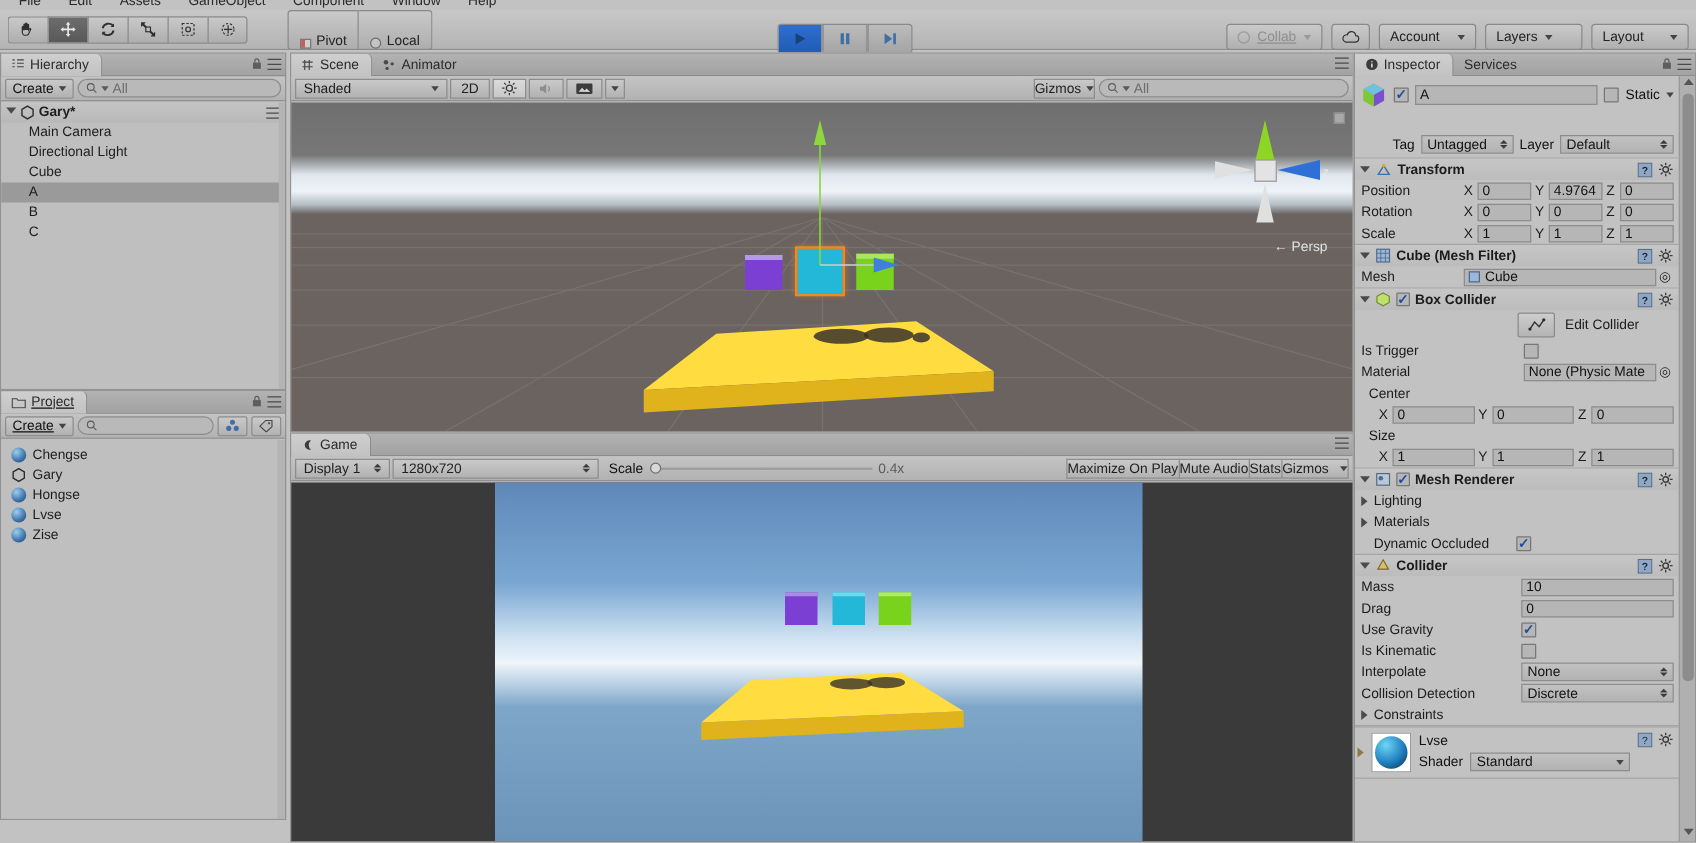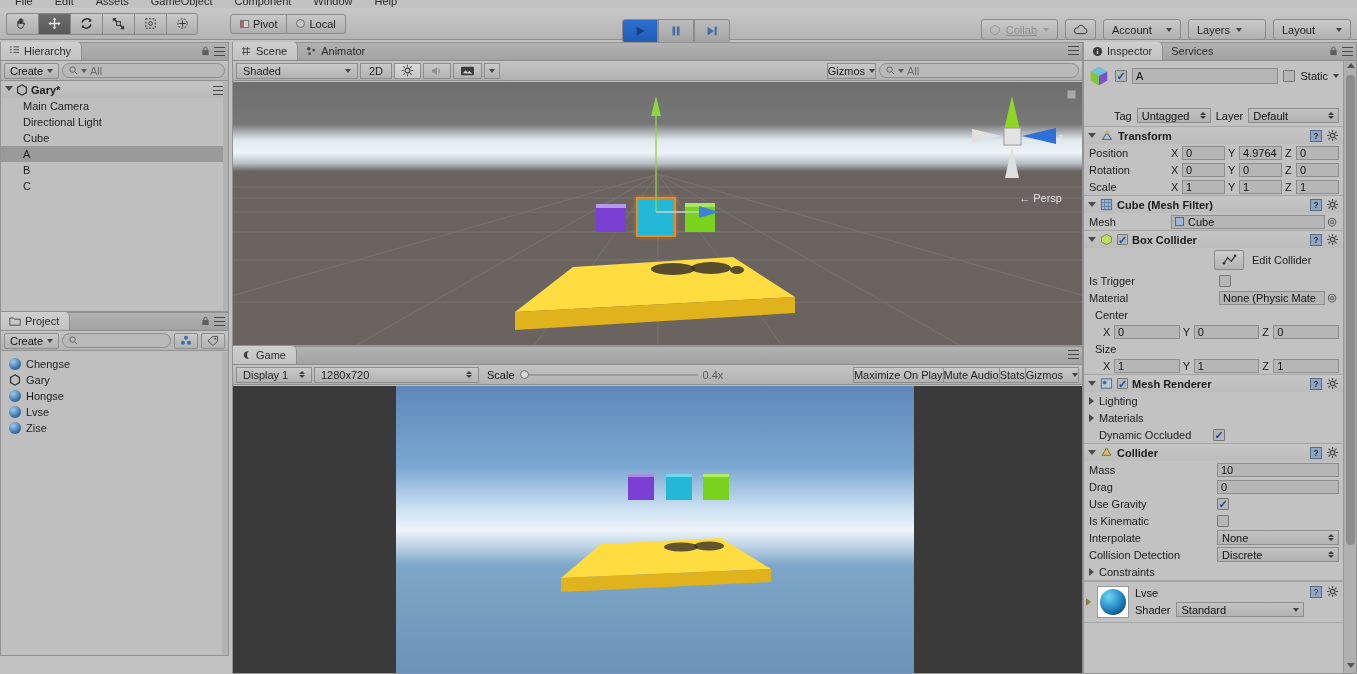--- a/index.html
+++ b/index.html
@@ -17,43 +17,43 @@
     background:linear-gradient(#c8c8c8,#b4b4b4); border-bottom:1px solid #8e8e8e;
     display:flex; align-items:center; }
   .tgroup{ display:flex; align-items:center; }
   .tbtn{ width:32px; height:22px; background:linear-gradient(#c9c9c9,#aeaeae);
     border:1px solid #8a8a8a; border-right:none; display:flex; align-items:center; justify-content:center; }
   .tbtn:first-child{ border-top-left-radius:3px; border-bottom-left-radius:3px; }
   .tbtn:last-child{ border-right:1px solid #8a8a8a; border-top-right-radius:3px; border-bottom-right-radius:3px; }
   .tbtn.on{ background:linear-gradient(#6d6d6d,#585858); }
   .tbtn svg{ display:block; }
 
-  .pbtn{ height:20px; padding:0 9px; background:linear-gradient(#c9c9c9,#aeaeae);
-    border:1px solid #8a8a8a; display:flex; align-items:center; gap:4px; font-size:11px; color:#222;}
+  .pbtn{ height:32px; padding:0 9px; background:linear-gradient(#c9c9c9,#aeaeae);
+    border:1px solid #8a8a8a; display:flex; align-items:flex-end; gap:4px; font-size:11px; color:#222;}
   .pbtn.l{ border-top-left-radius:3px; border-bottom-left-radius:3px;}
   .pbtn.r{ border-top-right-radius:3px; border-bottom-right-radius:3px; border-left:none;}
 
   .playgroup{ position:absolute; left:622px; top:11px; display:flex; }
   .playbtn{ width:36px; height:24px; background:linear-gradient(#bcbcbc,#a4a4a4);
      border:1px solid #8a8a8a; display:flex; align-items:center; justify-content:center;}
   .playbtn.active{ background:linear-gradient(#2d6fd0,#1f5cb5); }
   .playbtn.first{border-top-left-radius:3px;border-bottom-left-radius:3px;}
   .playbtn.last{border-top-right-radius:3px;border-bottom-right-radius:3px;}
 
   .tr-zone{ position:absolute; right:6px; top:11px; display:flex; align-items:center; gap:7px; }
   .ddbtn{ height:21px; padding:0 8px; background:linear-gradient(#cacaca,#b0b0b0);
     border:1px solid #8a8a8a; border-radius:3px; display:flex; align-items:center;
     gap:6px; font-size:11px; color:#222; }
   .ddbtn.dim{ color:#8f8f8f;text-decoration:underline; }
   .caret{ width:0;height:0;border-left:3px solid transparent;border-right:3px solid transparent;border-top:4px solid #444; }
 
   
   .panel{ position:absolute; background:#bfbfbf; border:1px solid #939393; }
   .ptabbar{ height:18px; background:linear-gradient(#b2b2b2,#a2a2a2);
-    border-bottom:1px solid #8d8d8d; display:flex; align-items:flex-end; position:relative;}
+    border-bottom:1px solid #8d8d8d; display:flex; align-items:center; position:relative;}
   .ptab{ height:18px; padding:0 10px 0 8px; display:flex; align-items:center; gap:4px;
     font-size:11px; color:#2b2b2b; }
   .ptab.sel{ background:linear-gradient(#cfcfcf,#c2c2c2); border-right:1px solid #8d8d8d;
     border-top-right-radius:5px; }
   .ptabR{ position:absolute; right:3px; top:3px; display:flex; gap:4px; align-items:center;}
   .barmenu{ width:11px;height:9px; display:flex;flex-direction:column;justify-content:space-between;}
   .barmenu i{ display:block;height:1px;background:#4a4a4a; }
 
   .subbar{ height:20px; background:linear-gradient(#c4c4c4,#b3b3b3);
      border-bottom:1px solid #909090; display:flex; align-items:center; padding:0 3px; gap:3px;}
@@ -276,21 +276,21 @@
       <div class="hrow">
           <span style="padding-left:12px">B</span>
         </div>
       <div class="hrow">
           <span style="padding-left:12px">C</span>
         </div>
     </div>
     <div style="position:absolute;right:0;top:39px;bottom:0;width:5px;background:#b3b3b3;"></div>
   </div>
 
-  <div class="panel" style="left:0;top:312px;width:229px;height:344px;">
+  <div class="panel" style="left:0;top:312px;width:229px;height:344px;text-decoration:underline;">
     <div class="ptabbar">
       <div class="ptab sel">
         <svg width="12" height="10" viewBox="0 0 13 11">
             <path d="M.8 2.2h4l1 1.3h6.4v6.6H.8z" fill="none" stroke="#444"></path>
           </svg>
         <span>Project</span>
       </div>
       <div class="ptabR">
         <svg width="9" height="10" viewBox="0 0 10 11">
             <rect x="1.5" y="4.5" width="7" height="5.5" fill="#5d5d5d"></rect>

